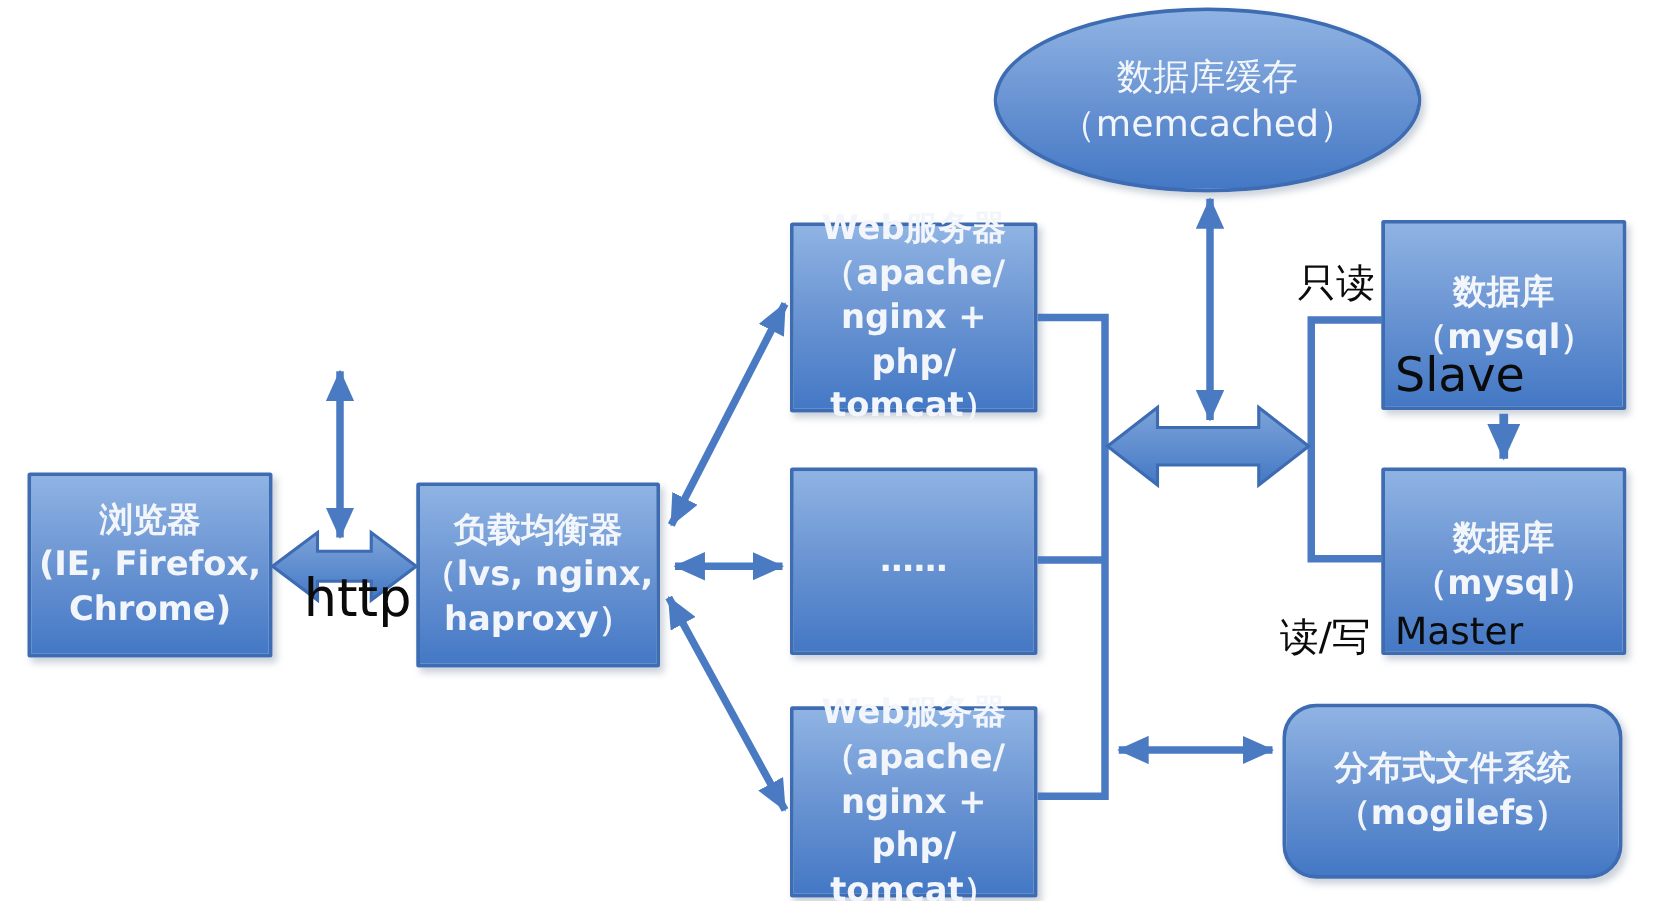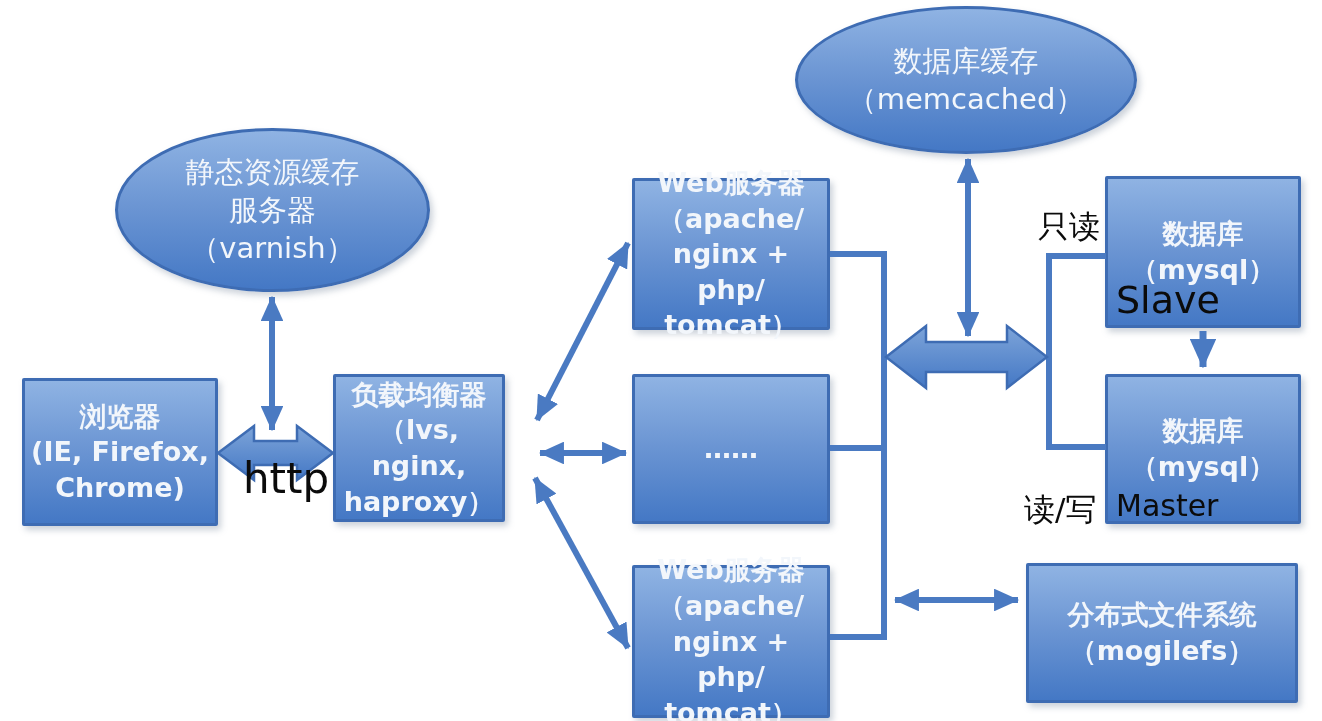--- a/index.html
+++ b/index.html
@@ -24,38 +24,33 @@
   }
   #svg-layer{position:absolute;left:0;top:0;z-index:3;pointer-events:none;}
   .node{z-index:2;}
   .blk{z-index:4;}
 </style>
 </head>
 <body>
 
 <div id="stage">
 
-  <div class="node ellipse f30" style="left:115px;top:128px;width:315px;height:164px;">
-    <span class="lbl">静态资源缓存
-服务器
-（varnish）</span>
-  </div>
 
   <div class="node ellipse f30" style="left:795px;top:6px;width:342px;height:148px;">
     <span class="lbl">数据库缓存
 （memcached）</span>
   </div>
 
   <div class="node rect f28" style="left:22px;top:378px;width:196px;height:148px;">
     <span class="lbl">浏览器
 (IE, Firefox,
 Chrome)</span>
   </div>
 
-  <div class="node rect f28" style="left:333px;top:374px;width:172px;height:148px;">
+  <div class="node rect f28" style="left:333px;top:386px;width:195px;height:148px;">
     <span class="lbl">负载均衡器
 （lvs, nginx,
 haproxy）</span>
   </div>
 
   <div class="node rect f28" style="left:632px;top:178px;width:198px;height:152px;">
     <span class="lbl">Web服务器
 （apache/
 nginx + php/
 tomcat）</span>
@@ -75,21 +70,21 @@
   <div class="node rect f28" style="left:1105px;top:176px;width:196px;height:152px;">
     <span class="lbl">数据库
 （mysql）</span>
   </div>
 
   <div class="node rect f28" style="left:1105px;top:374px;width:196px;height:150px;">
     <span class="lbl">数据库
 （mysql）</span>
   </div>
 
-  <div class="node rect f28" style="left:1026px;top:563px;width:272px;height:140px;">
+  <div class="node rect f28" style="left:1026px;top:563px;width:272px;height:140px;border-radius:27px;">
     <span class="lbl">分布式文件系统
 （mogilefs）</span>
   </div>
 
   <div class="blk" style="left:243px;top:454px;font-size:42px;">http</div>
   <div class="blk" style="left:1038px;top:206px;font-size:31px;">只读</div>
   <div class="blk" style="left:1024px;top:452px;font-size:31px;margin-top:37px;">读/写</div>
   <div class="blk" style="left:1116px;top:278px;font-size:38px;">Slave</div>
   <div class="blk" style="left:1116px;top:488px;font-size:30px;">Master</div>
 

